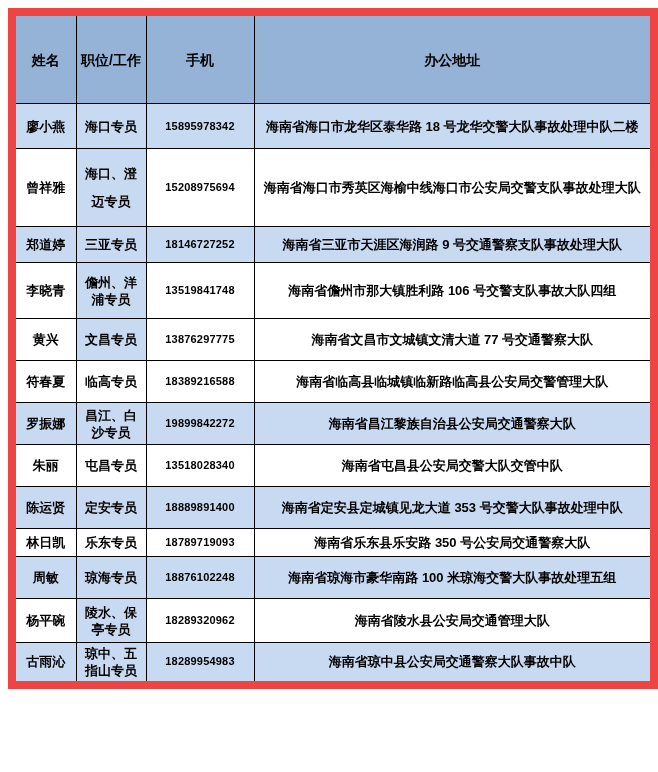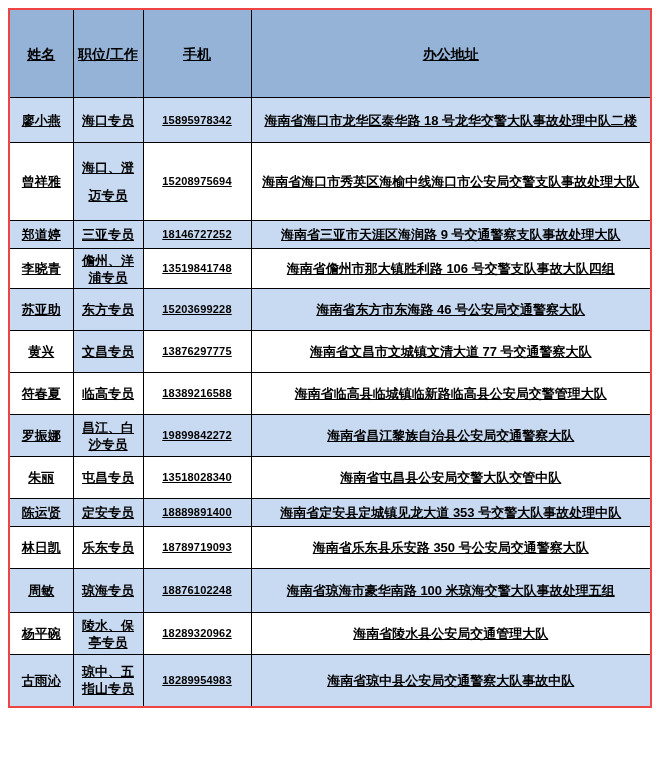--- a/index.html
+++ b/index.html
@@ -6,22 +6,21 @@
   body{
     width:658px;height:772px;
     font-family:"Liberation Sans","DejaVu Sans",sans-serif;
     color:#000;
   }
   .wrap{padding:8px;}
   table{
     border-collapse:collapse;
     table-layout:fixed;
     width:642px;
-    border:2px solid #ef4444;
-    text-decoration:underline;
+    border:8px solid #ef4444;
   }
   col.c-name{width:64px;}
   col.c-pos{width:70px;}
   col.c-phone{width:108px;}
   col.c-addr{width:400px;}
   th,td{
     border:1px solid #000;
     font-weight:bold;
     text-align:center;
     vertical-align:middle;
@@ -41,22 +40,22 @@
     line-height:17px;
     background:var(--row-bg,#ffffff);
   }
   tbody td.phone{font-size:11px;letter-spacing:0.2px;}
   tbody td.band{background:var(--band-bg,#C8DAF1);margin-left:39px;}
   
   tbody tr{height:42px;}
   tbody tr:nth-child(1){height:45px;}
   tbody tr:nth-child(2){height:78px;}
   tbody tr:nth-child(2) td.position{line-height:28px;}
-  tbody tr:nth-child(3){height:28px;}
-  tbody tr:nth-child(4){height:40px;}
+  tbody tr:nth-child(3){height:36px;}
+  tbody tr:nth-child(4){height:56px;}
   tbody tr:nth-child(10){height:28px;margin-top:35px;}
   tbody tr:nth-child(12){height:44px;}
   tbody tr:nth-child(14){height:52px;}
   tbody tr:nth-child(15){height:38px;padding-left:24px;}
 </style>
 </head>
 <body>
 
 <div class="wrap">
   <table>
@@ -91,26 +90,20 @@
           <td class="name band">郑道婷</td>
           <td class="position band">三亚专员</td>
           <td class="phone band">18146727252</td>
           <td class="address band">海南省三亚市天涯区海润路 9 号交通警察支队事故处理大队</td>
         </tr>
         <tr>
           <td class="name">李晓青</td>
           <td class="position band">儋州、洋浦专员</td>
           <td class="phone">13519841748</td>
           <td class="address">海南省儋州市那大镇胜利路 106 号交警支队事故大队四组</td>
-        </tr>
-        <tr>
-          <td class="name band">苏亚助</td>
-          <td class="position band">东方专员</td>
-          <td class="phone band">15203699228</td>
-          <td class="address band">海南省东方市东海路 46 号公安局交通警察大队</td>
         </tr>
         <tr>
           <td class="name">黄兴</td>
           <td class="position band">文昌专员</td>
           <td class="phone">13876297775</td>
           <td class="address">海南省文昌市文城镇文清大道 77 号交通警察大队</td>
         </tr>
         <tr>
           <td class="name">符春夏</td>
           <td class="position">临高专员</td>

